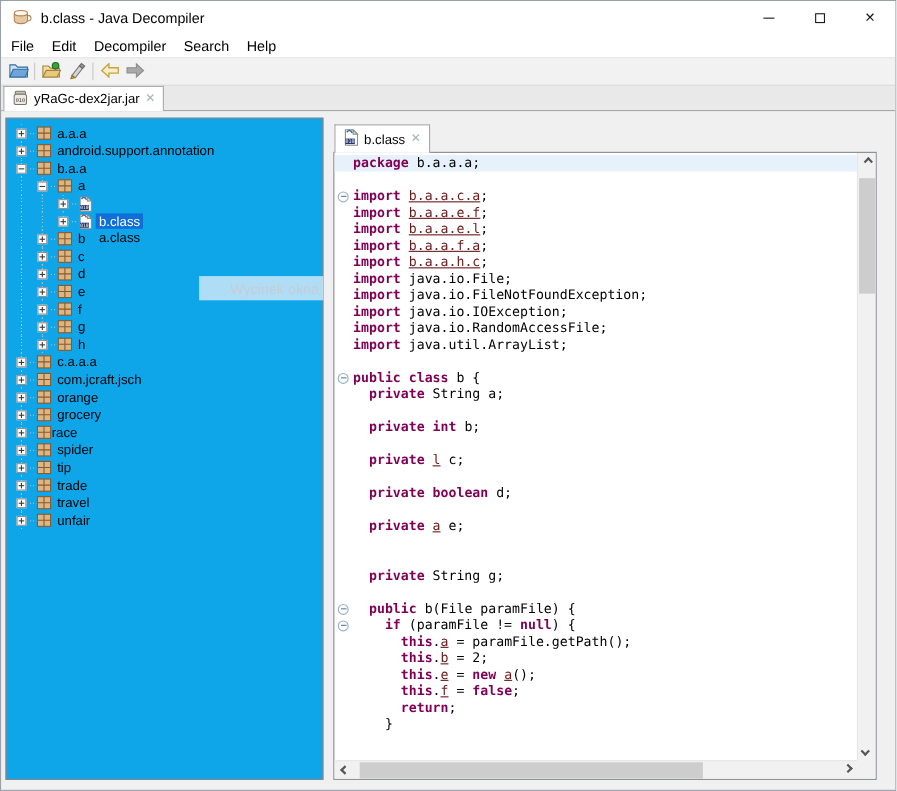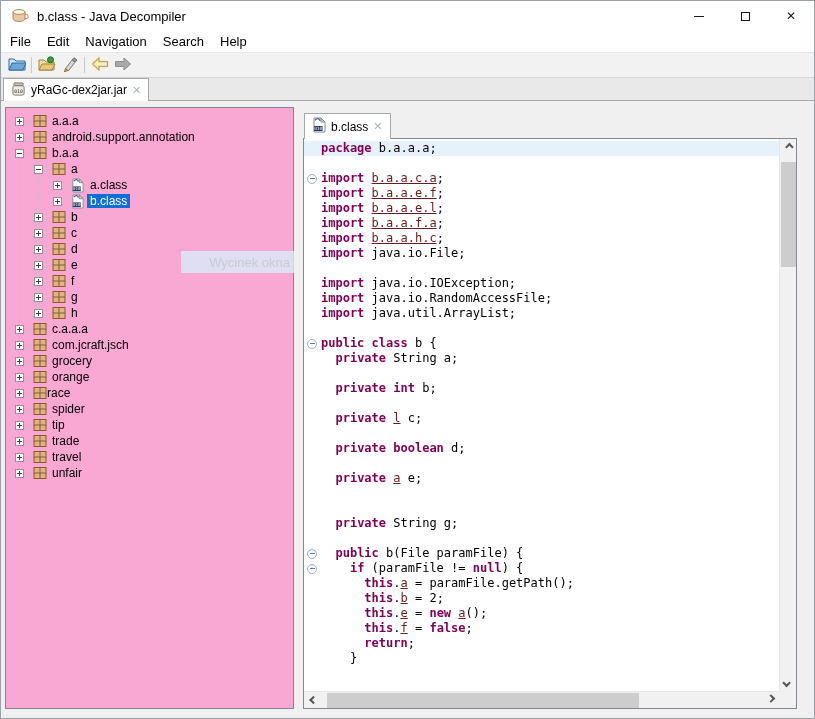--- a/index.html
+++ b/index.html
@@ -24,21 +24,21 @@
   .toolbar{position:absolute;left:0;top:51px;right:0;height:26px;background:#f2f2f2;border-top:1px solid #e6e6e6;border-bottom:1px solid #d5d5d5;display:flex;align-items:center;padding-left:4px;}
   .tbtn{width:23px;height:21px;border:none;background:transparent;display:flex;align-items:center;justify-content:center;padding:0;}
   .tsep{width:1px;height:16px;background:#c9c9c9;margin:0 3px;}
 
   
   .jarstrip{position:absolute;left:0;top:77px;right:0;height:23px;background:#e9e9e9;border-bottom:1px solid #a8a8a8;}
   .tab{position:absolute;left:2px;bottom:-1px;height:23px;background:#fff;border:1px solid #a8a8a8;border-bottom:none;display:inline-flex;align-items:center;padding:0 7px;gap:5px;font-size:12px;z-index:3;}
   .tab-close{color:#aab3bb;font-size:11px;line-height:1;}
 
   
-  .tree{position:absolute;left:4px;top:106px;width:289px;height:602px;background:#f9a8d4;border:1px solid #828790;overflow:hidden;padding-top:5px;font-size:12px;}
+  .tree{position:absolute;left:4px;top:106px;width:289px;height:602px;background:#0ea5e9;border:1px solid #828790;overflow:hidden;padding-top:5px;font-size:12px;}
   .tree-row{position:relative;height:16px;}
   .guide{position:absolute;top:0;bottom:0;width:1px;background-image:repeating-linear-gradient(to bottom,#bdbdbd 0 1px,transparent 1px 3px);}
   .hstub{position:absolute;top:8px;height:1px;width:9px;background-image:repeating-linear-gradient(to right,#bdbdbd 0 1px,transparent 1px 3px);}
   .expander{position:absolute;top:4px;width:9px;height:9px;border:1px solid #8f8f8f;background:#fff;z-index:2;}
   .expander::before{content:"";position:absolute;left:1px;right:1px;top:3px;height:1px;background:#3c3c3c;}
   .expander.plus::after{content:"";position:absolute;top:1px;bottom:1px;left:3px;width:1px;background:#3c3c3c;}
   .ticon{position:absolute;top:1px;width:14px;height:15px;z-index:2;}
   .ticon svg{display:block;}
   .tlabel{position:absolute;top:1px;height:14px;line-height:14px;padding:0 3px;white-space:nowrap;color:#000;}
   .tlabel.sel{background:#0f6fd7;color:#fff;}
@@ -98,21 +98,21 @@
         </button>
       <button class="win-btn">
           <span class="glyph-close">✕</span>
         </button>
     </div>
   </div>
 
   <div class="menubar">
       <span class="menu-item">File</span>
       <span class="menu-item">Edit</span>
-      <span class="menu-item">Navigation</span>
+      <span class="menu-item">Decompiler</span>
       <span class="menu-item">Search</span>
       <span class="menu-item">Help</span>
     </div>
 
   <div class="toolbar">
     <button class="tbtn">
       <span>
         <svg width="18" height="16" viewBox="0 0 18 16">
           <path d="M1 3 h5 l2 2 h9 v9 h-16 z" fill="#cfe4f7" stroke="#2d6ca2"></path>
           <path d="M1 14 l3 -7 h14 l-3 7 z" fill="#6ea6d8" stroke="#2d6ca2"></path>
@@ -231,21 +231,21 @@
         <span class="expander plus" style="left: 47px;"></span>
         <span class="ticon" style="left: 65px;">
           <svg width="13" height="15" viewBox="0 0 14 16">
             <path d="M2 1 h7 l4 4 v10 h-11 z" fill="#fff" stroke="#8a8a8a"></path>
             <path d="M9 1 l4 4 h-4 z" fill="#d6d6d6" stroke="#8a8a8a"></path>
             <path d="M3.2 3.2 q3 -3.4 5 0.6" fill="none" stroke="#3a6ea5" stroke-width="1.4"></path>
             <rect x="2" y="9" width="8.5" height="5" fill="#24336b"></rect>
             <text x="6.2" y="13" font-size="4.5" fill="#fff" text-anchor="middle" font-family="DejaVu Sans Mono, monospace">010</text>
           </svg>
         </span>
-        <span class="tlabel" style="left: 81px;">a.class</span>
+        <span class="tlabel" style="left: 81px; margin-top: 31px;">a.class</span>
       </div>
       <div class="tree-row">
         <span class="guide" style="left: 13px;"></span>
         <span class="guide" style="left: 32px;"></span>
         <span class="guide" style="left: 51px;"></span>
         <span class="hstub" style="left: 56px;"></span>
         <span class="expander plus" style="left: 47px;"></span>
         <span class="ticon" style="left: 65px;">
           <svg width="13" height="15" viewBox="0 0 14 16">
             <path d="M2 1 h7 l4 4 v10 h-11 z" fill="#fff" stroke="#8a8a8a"></path>
@@ -385,34 +385,34 @@
         <span class="guide" style="left: 13px;"></span>
         <span class="hstub" style="left: 18px;"></span>
         <span class="expander plus" style="left: 9px;"></span>
         <span class="ticon" style="left: 27px;">
           <svg width="14" height="14" viewBox="0 0 14 14">
             <rect x="1" y="1.5" width="12" height="11" fill="#dcb584" stroke="#8a5a2a"></rect>
             <line x1="7" y1="1.5" x2="7" y2="12.5" stroke="#8a5a2a"></line>
             <line x1="1" y1="7" x2="13" y2="7" stroke="#8a5a2a"></line>
           </svg>
         </span>
+        <span class="tlabel" style="left: 43px;">orange</span>
+      </div>
+      <div class="tree-row">
+        <span class="guide" style="left: 13px;"></span>
+        <span class="hstub" style="left: 18px;"></span>
+        <span class="expander plus" style="left: 9px;"></span>
+        <span class="ticon" style="left: 27px;">
+          <svg width="14" height="14" viewBox="0 0 14 14">
+            <rect x="1" y="1.5" width="12" height="11" fill="#dcb584" stroke="#8a5a2a"></rect>
+            <line x1="7" y1="1.5" x2="7" y2="12.5" stroke="#8a5a2a"></line>
+            <line x1="1" y1="7" x2="13" y2="7" stroke="#8a5a2a"></line>
+          </svg>
+        </span>
         <span class="tlabel" style="left: 43px;">grocery</span>
-      </div>
-      <div class="tree-row">
-        <span class="guide" style="left: 13px;"></span>
-        <span class="hstub" style="left: 18px;"></span>
-        <span class="expander plus" style="left: 9px;"></span>
-        <span class="ticon" style="left: 27px;">
-          <svg width="14" height="14" viewBox="0 0 14 14">
-            <rect x="1" y="1.5" width="12" height="11" fill="#dcb584" stroke="#8a5a2a"></rect>
-            <line x1="7" y1="1.5" x2="7" y2="12.5" stroke="#8a5a2a"></line>
-            <line x1="1" y1="7" x2="13" y2="7" stroke="#8a5a2a"></line>
-          </svg>
-        </span>
-        <span class="tlabel" style="left: 43px;">orange</span>
       </div>
       <div class="tree-row">
         <span class="guide" style="left: 13px;"></span>
         <span class="hstub" style="left: 18px;"></span>
         <span class="expander plus" style="left: 9px;"></span>
         <span class="ticon" style="left: 27px;">
           <svg width="14" height="14" viewBox="0 0 14 14">
             <rect x="1" y="1.5" width="12" height="11" fill="#dcb584" stroke="#8a5a2a"></rect>
             <line x1="7" y1="1.5" x2="7" y2="12.5" stroke="#8a5a2a"></line>
             <line x1="1" y1="7" x2="13" y2="7" stroke="#8a5a2a"></line>
@@ -506,21 +506,21 @@
   <div class="editor">
     <div class="code">
         <div class="code-line hl"><span class="fold"></span><span><span class="c-k">package</span><span class="c-p"> b.a.a.a;</span></span></div>
         <div class="code-line"><span class="fold"></span><span></span></div>
         <div class="code-line"><span class="fold has"></span><span><span class="c-k">import</span><span class="c-p"> </span><span class="c-l">b.a.a.c.a</span><span class="c-p">;</span></span></div>
         <div class="code-line"><span class="fold"></span><span><span class="c-k">import</span><span class="c-p"> </span><span class="c-l">b.a.a.e.f</span><span class="c-p">;</span></span></div>
         <div class="code-line"><span class="fold"></span><span><span class="c-k">import</span><span class="c-p"> </span><span class="c-l">b.a.a.e.l</span><span class="c-p">;</span></span></div>
         <div class="code-line"><span class="fold"></span><span><span class="c-k">import</span><span class="c-p"> </span><span class="c-l">b.a.a.f.a</span><span class="c-p">;</span></span></div>
         <div class="code-line"><span class="fold"></span><span><span class="c-k">import</span><span class="c-p"> </span><span class="c-l">b.a.a.h.c</span><span class="c-p">;</span></span></div>
         <div class="code-line"><span class="fold"></span><span><span class="c-k">import</span><span class="c-p"> java.io.File;</span></span></div>
-        <div class="code-line"><span class="fold"></span></div>
+        <div class="code-line"><span class="fold"></span><span><span class="c-k">import</span><span class="c-p"> java.io.FileNotFoundException;</span></span></div>
         <div class="code-line"><span class="fold"></span><span><span class="c-k">import</span><span class="c-p"> java.io.IOException;</span></span></div>
         <div class="code-line"><span class="fold"></span><span><span class="c-k">import</span><span class="c-p"> java.io.RandomAccessFile;</span></span></div>
         <div class="code-line"><span class="fold"></span><span><span class="c-k">import</span><span class="c-p"> java.util.ArrayList;</span></span></div>
         <div class="code-line"><span class="fold"></span><span></span></div>
         <div class="code-line"><span class="fold has"></span><span><span class="c-k">public</span><span class="c-p"> </span><span class="c-k">class</span><span class="c-p"> b {</span></span></div>
         <div class="code-line"><span class="fold"></span><span><span class="c-p">  </span><span class="c-k">private</span><span class="c-p"> String a;</span></span></div>
         <div class="code-line"><span class="fold"></span><span></span></div>
         <div class="code-line"><span class="fold"></span><span><span class="c-p">  </span><span class="c-k">private</span><span class="c-p"> </span><span class="c-k">int</span><span class="c-p"> b;</span></span></div>
         <div class="code-line"><span class="fold"></span><span></span></div>
         <div class="code-line"><span class="fold"></span><span><span class="c-p">  </span><span class="c-k">private</span><span class="c-p"> </span><span class="c-l">l</span><span class="c-p"> c;</span></span></div>

